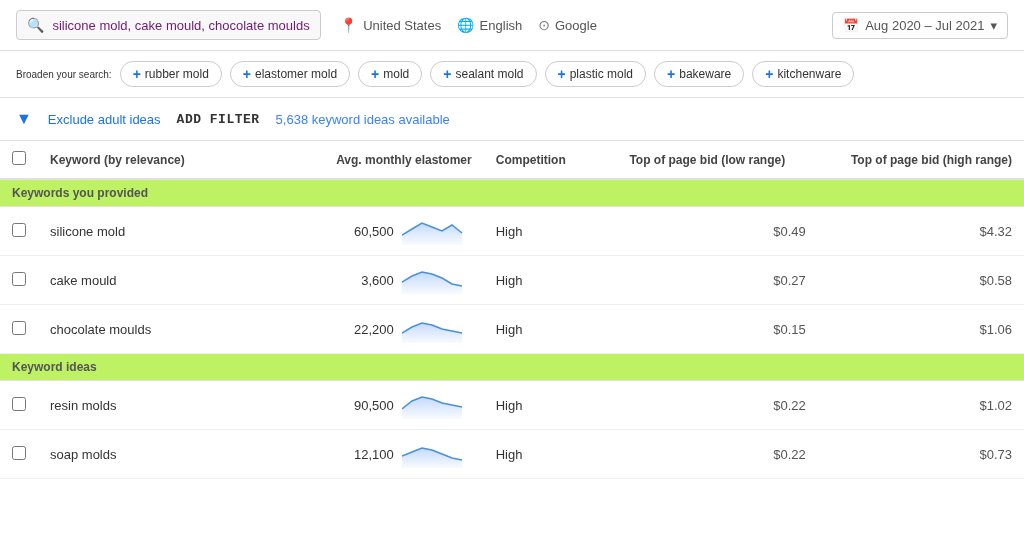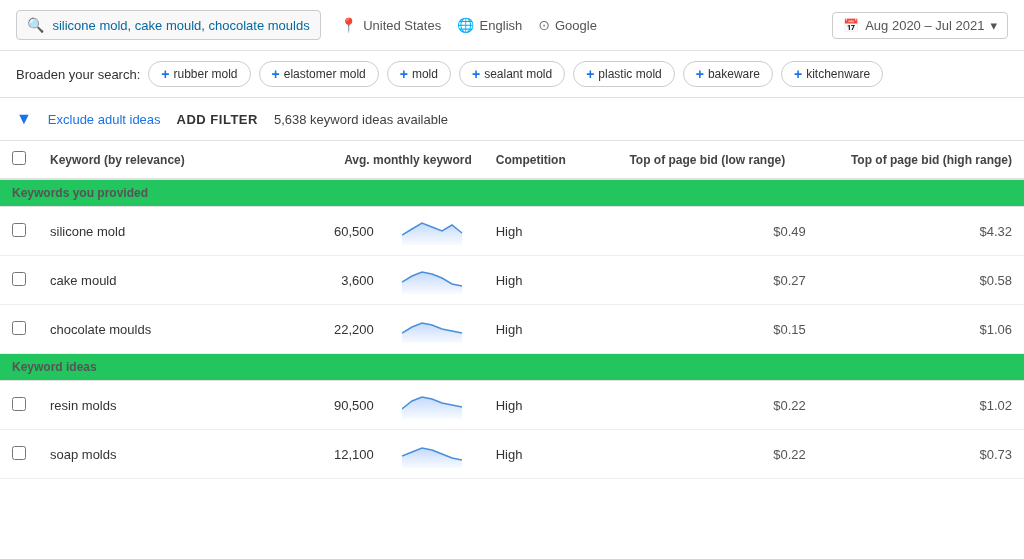--- a/index.html
+++ b/index.html
@@ -6,74 +6,74 @@
     body { font-family: Arial, sans-serif; font-size: 13px; color: #333; background: #fff; width: 1024px; }
 
     
     .search-bar {
       display: flex; align-items: center; padding: 10px 16px; border-bottom: 1px solid #e0e0e0; gap: 12px; background: #fff;
     }
     .search-box {
       display: flex; align-items: center; border: 1px solid #ccc; border-radius: 4px; padding: 6px 10px; gap: 8px; min-width: 260px; background: #f8f8f8;
     }
     .search-box .search-icon { color: #888; font-size: 14px; }
-    .search-text { font-size: 13px; color: #0369a1; }
+    .search-text { font-size: 13px; color: #701a75; }
     .header-meta { display: flex; align-items: center; gap: 16px; margin-left: 8px; }
     .meta-item { display: flex; align-items: center; gap: 5px; font-size: 13px; color: #555; cursor: pointer; }
     .meta-item .icon { color: #777; font-size: 14px; }
     .date-range { display: flex; align-items: center; gap: 6px; font-size: 13px; color: #555; border: 1px solid #ccc; border-radius: 4px; padding: 5px 10px; cursor: pointer; margin-left: auto; }
 
     
     .broaden-bar {
       display: flex; align-items: center; padding: 10px 16px; gap: 8px; border-bottom: 1px solid #e0e0e0; flex-wrap: wrap;
     }
-    .broaden-label { font-size: 13px; color: #333; white-space: nowrap; }
+    .broaden-label { font-size: 10px; color: #333; white-space: nowrap; }
     .broaden-chip {
       display: flex; align-items: center; gap: 4px; border: 1px solid #ccc; border-radius: 20px; padding: 4px 12px; font-size: 12px; color: #333; cursor: pointer; background: #fff;
     }
     .plus-icon { color: #1a73e8; font-size: 14px; font-weight: bold; }
 
     
     .filter-bar {
       display: flex; align-items: center; padding: 12px 16px; gap: 16px; border-bottom: 1px solid #e0e0e0; background: #fff;
     }
     .funnel-icon { color: #1a73e8; font-size: 16px; }
     .exclude-link { color: #1a73e8; font-size: 13px; cursor: pointer; }
-    .add-filter { font-size: 13px; font-weight: bold; color: #333; cursor: pointer; letter-spacing: 0.5px; }
-    .ideas-count { font-size: 13px; color: #404040; }
+    .add-filter { font-size: 13px; font-weight: bold; color: #333; cursor: pointer; letter-spacing: 0.5px; font-family: Liberation Mono, monospace; }
+    .ideas-count { font-size: 13px; color: #3b82f6; }
 
     
     .table-container { width: 100%; overflow: hidden; }
     table { width: 100%; border-collapse: collapse; }
     thead tr { border-bottom: 2px solid #e0e0e0; }
     th {
       padding: 10px 12px; text-align: left; font-size: 12px; font-weight: 600; color: #444; vertical-align: middle; border-bottom: 1px solid #ec4899;
     }
     td { padding: 10px 12px; font-size: 13px; color: #333; border-bottom: 1px solid #eee; vertical-align: middle; }
     td.numeric { text-align: right; color: #555; margin-top: 15px; }
 
     .section-header td {
-      background: #22c55e; font-size: 12px; font-weight: 600; color: #555; padding: 6px 12px; border-bottom: 1px solid #e0e0e0;
+      background: #bef264; font-size: 12px; font-weight: 600; color: #555; padding: 6px 12px; border-bottom: 1px solid #e0e0e0;
     }
 
     .checkbox-cell { width: 36px; text-align: center; }
     input[type="checkbox"] { cursor: pointer; width: 14px; height: 14px; }
 
     .keyword-col { min-width: 200px; }
     .avg-col { min-width: 200px; text-align: right; }
     .comp-col { min-width: 120px; }
     .bid-low-col { min-width: 150px; text-align: right; }
     .bid-high-col { min-width: 150px; text-align: right; }
 
     .th-checkbox { width: 36px; }
 
     
     .sparkline { display: inline-block; vertical-align: middle; margin-left: 8px; }
 
-    .avg-cell { display: flex; align-items: center; justify-content: flex-end; gap: 20px; }
+    .avg-cell { display: flex; align-items: center; justify-content: flex-end; gap: 0; }
   </style>
 </head>
 <body>
 
 <div class="search-bar">
   <div class="search-box">
     <span class="search-icon">🔍</span>
     <span class="search-text">silicone mold, cake mould, chocolate moulds</span>
   </div>
   <div class="header-meta">
@@ -140,21 +140,21 @@
   <table>
     <thead>
       <tr>
         <th class="th-checkbox checkbox-cell">
           <input type="checkbox" style="">
         </th>
         <th class="keyword-col">
           <span>Keyword (by relevance)</span>
         </th>
         <th class="avg-col" style="text-align:right;">
-          <span>Avg. monthly keyword</span>
+          <span>Avg. monthly elastomer</span>
         </th>
         <th class="comp-col">
           <span>Competition</span>
         </th>
         <th class="bid-low-col" style="text-align:left;">
           <span>Top of page bid (low range)</span>
         </th>
         <th class="bid-high-col" style="text-align:right;">
           <span>Top of page bid (high range)</span>
         </th>

